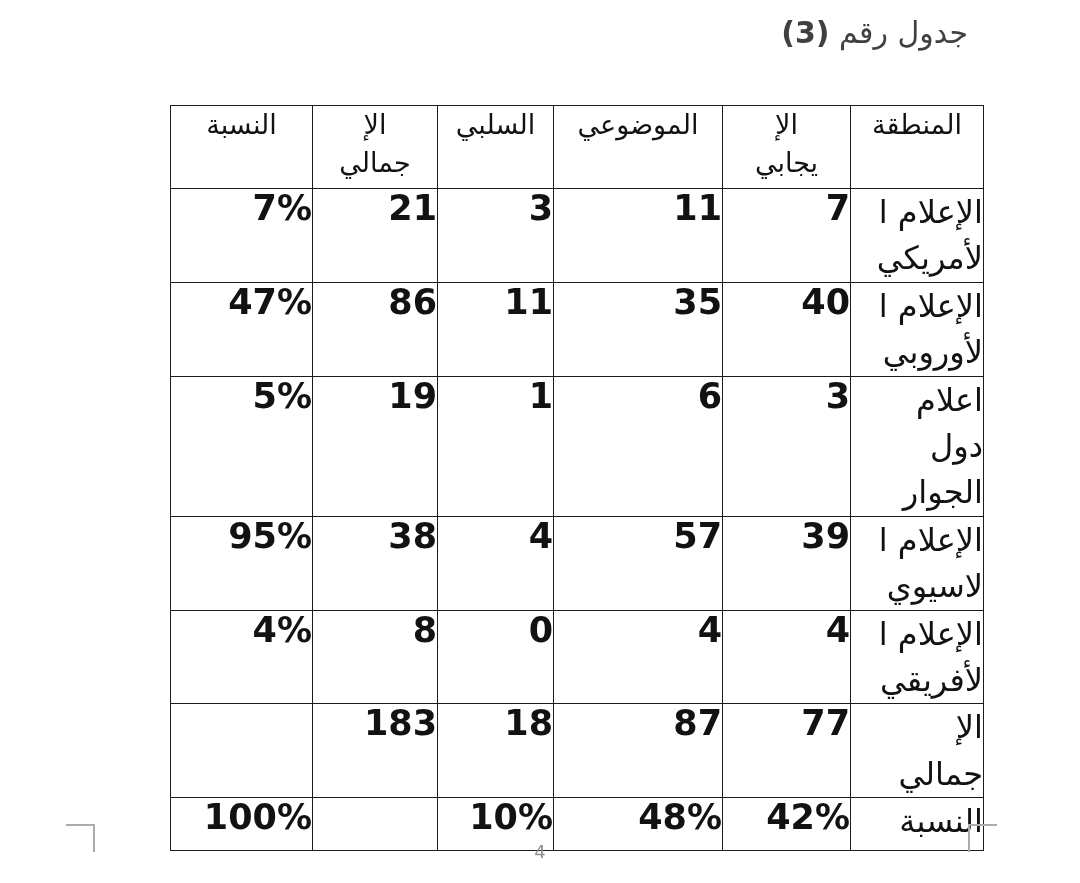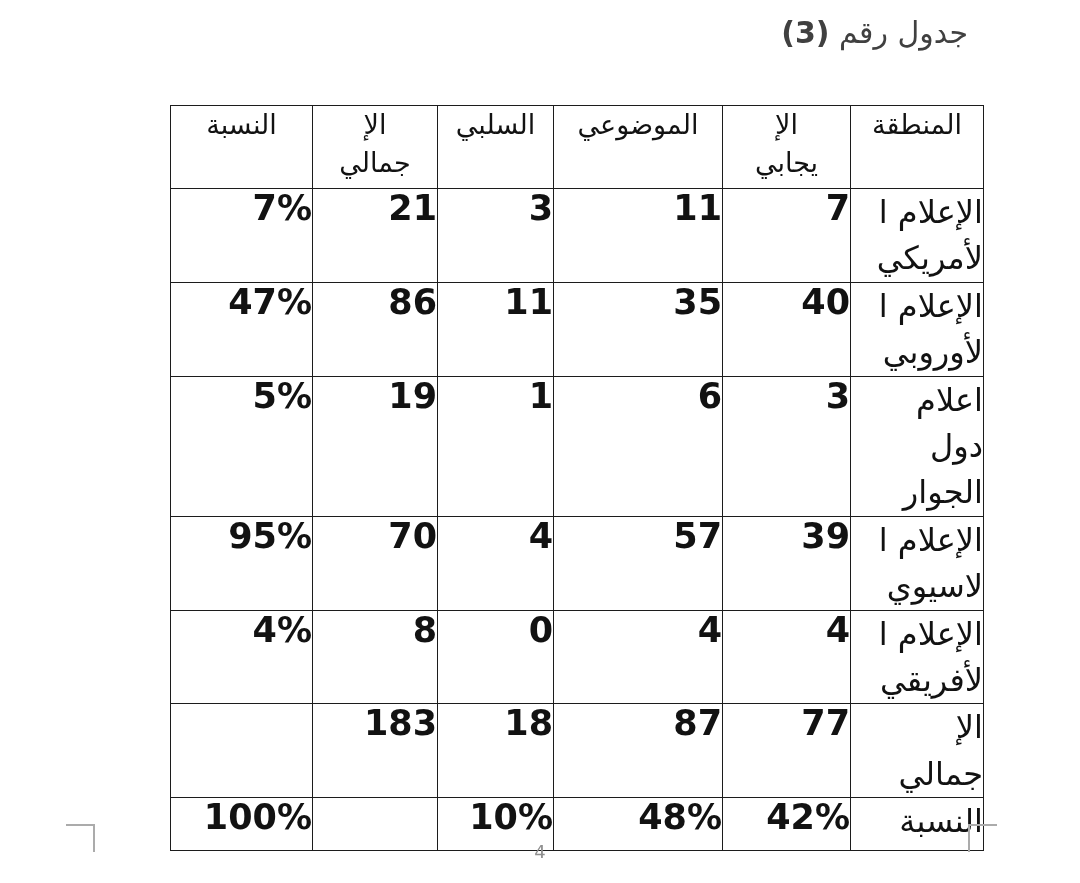--- a/index.html
+++ b/index.html
@@ -174,21 +174,21 @@
         <td class="num">1</td>
         <td class="num">19</td>
         <td class="num">5%</td>
       </tr>
       <tr class="r4">
         <td class="region">الإعلام ا
 لاسيوي</td>
         <td class="num">39</td>
         <td class="num">57</td>
         <td class="num">4</td>
-        <td class="num">70</td>
+        <td class="num">38</td>
         <td class="num">95%</td>
       </tr>
       <tr class="r5">
         <td class="region">الإعلام ا
 لأفريقي</td>
         <td class="num">4</td>
         <td class="num">4</td>
         <td class="num">0</td>
         <td class="num">8</td>
         <td class="num">4%</td>

